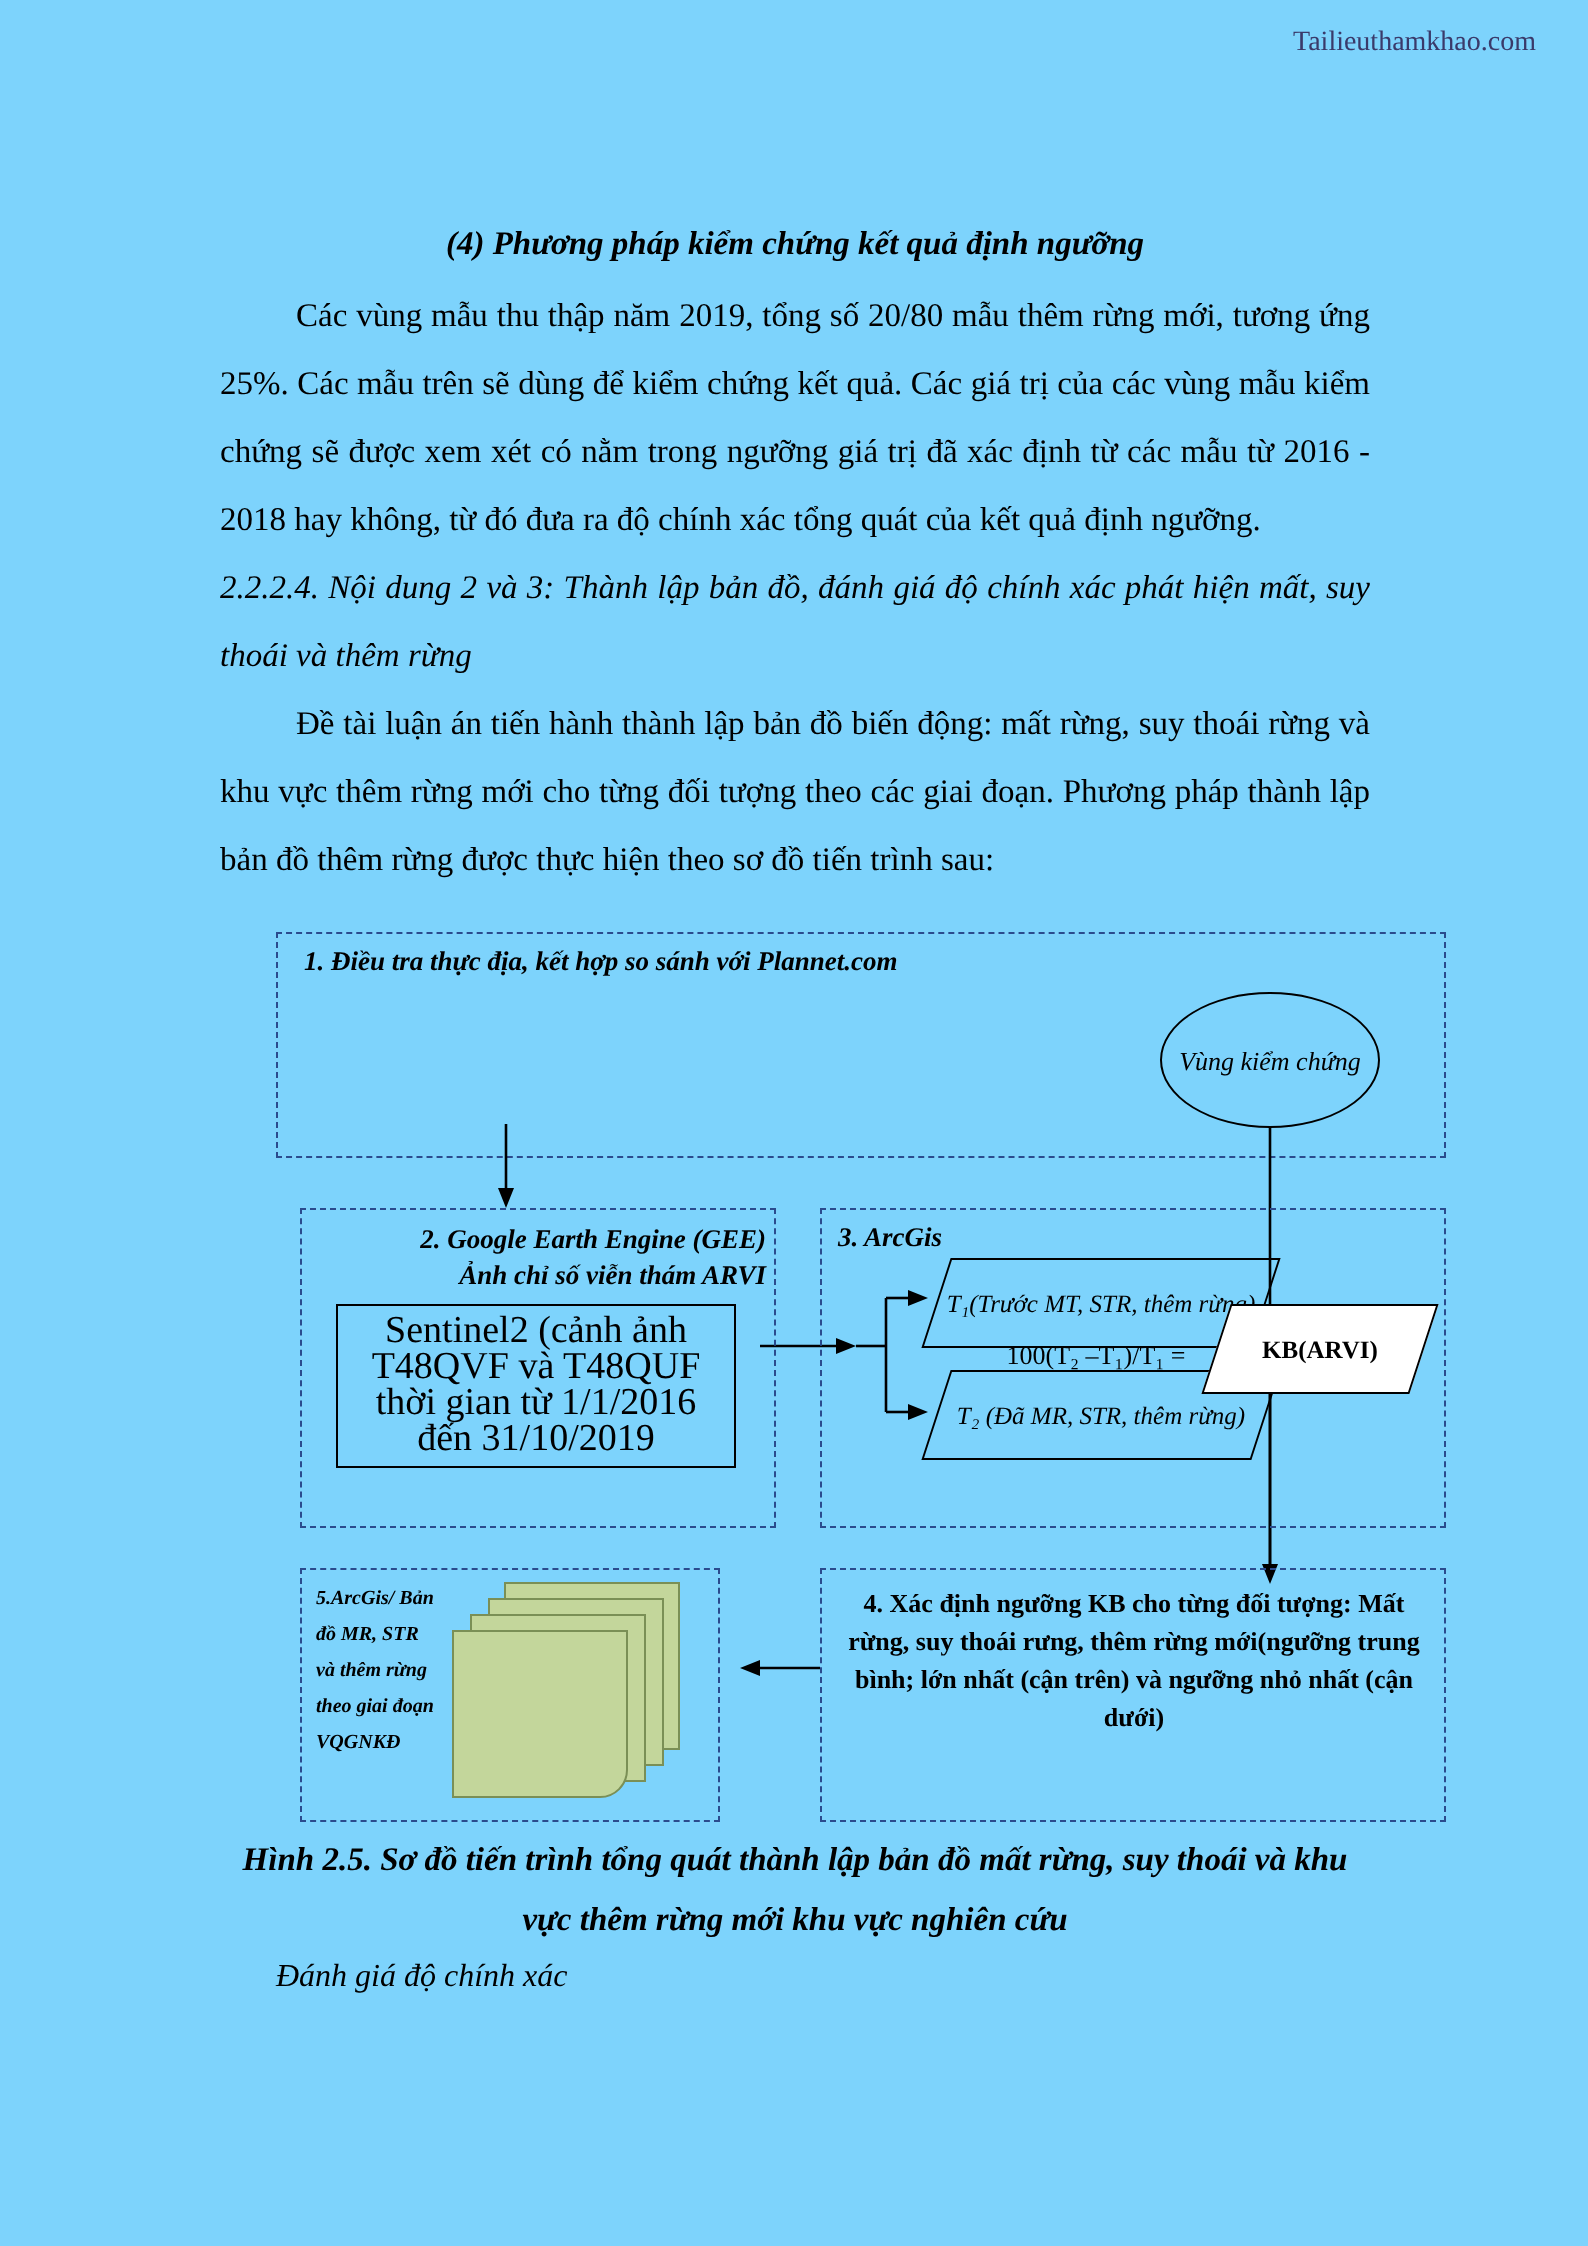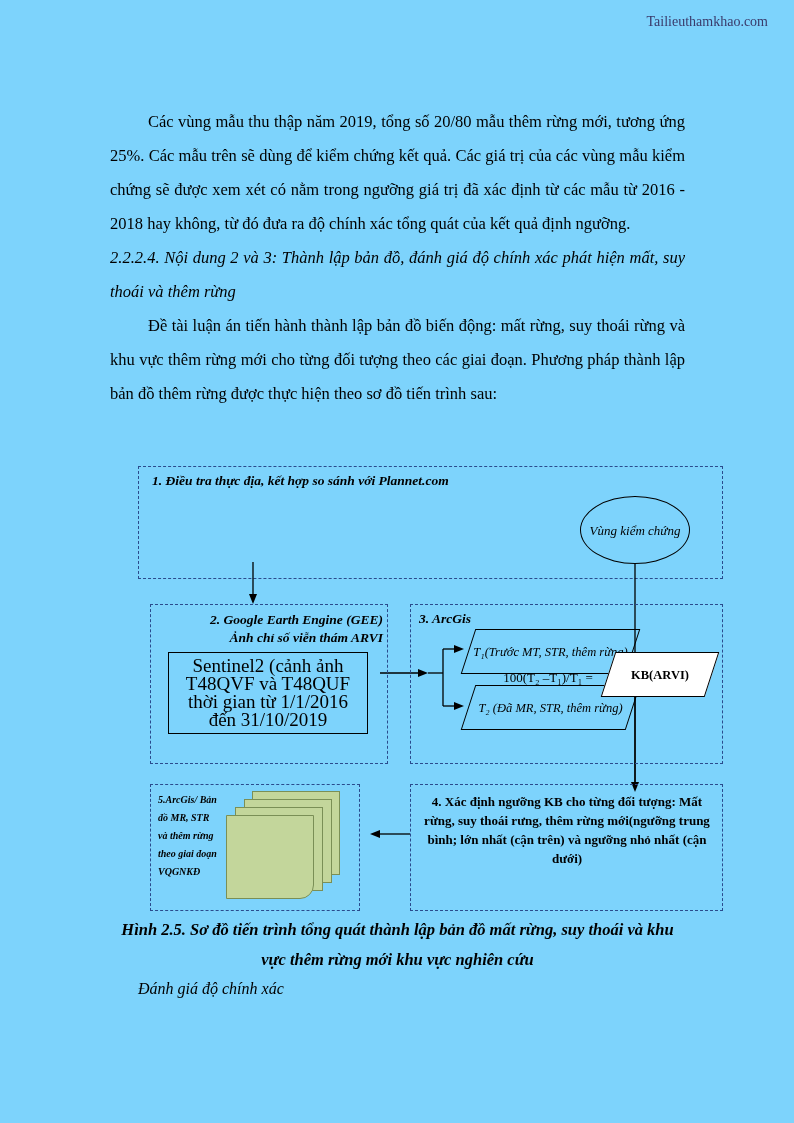--- a/index.html
+++ b/index.html
@@ -164,20 +164,21 @@
 </head>
 <body>
 
 <div class="page">
 
   <div class="watermark">Tailieuthamkhao.com</div>
 
   <div class="page-number">55</div>
 
   <div class="body-text">
+    <p class="p-heading">(4) Phương pháp kiểm chứng kết quả định ngưỡng</p>
     <p class="p-just">Các vùng mẫu thu thập năm 2019, tổng số 20/80 mẫu thêm rừng mới, tương ứng 25%. Các mẫu trên sẽ dùng để kiểm chứng kết quả. Các giá trị của các vùng mẫu kiểm chứng sẽ được xem xét có nằm trong ngưỡng giá trị đã xác định từ các mẫu từ 2016 - 2018 hay không, từ đó đưa ra độ chính xác tổng quát của kết quả định ngưỡng.</p>
     <p class="p-sub">2.2.2.4. Nội dung 2 và 3: Thành lập bản đồ, đánh giá độ chính xác phát hiện mất, suy thoái và thêm rừng</p>
     <p class="p-just-2">Đề tài luận án tiến hành thành lập bản đồ biến động: mất rừng, suy thoái rừng và khu vực thêm rừng mới cho từng đối tượng theo các giai đoạn. Phương pháp thành lập bản đồ thêm rừng được thực hiện theo sơ đồ tiến trình sau:</p>
   </div>
 
   <div class="diagram">
 
     <div class="dbox dashed" style="left:0px; top:0px; width:585px; height:113px;"></div>
     <div class="lbl" style="left:14px; top:7px;">1. Điều tra thực địa, kết hợp so sánh với Plannet.com</div>
 

